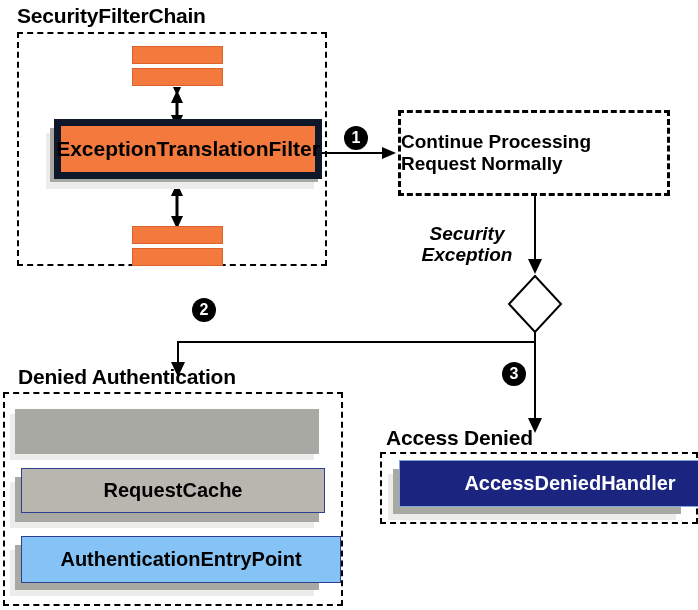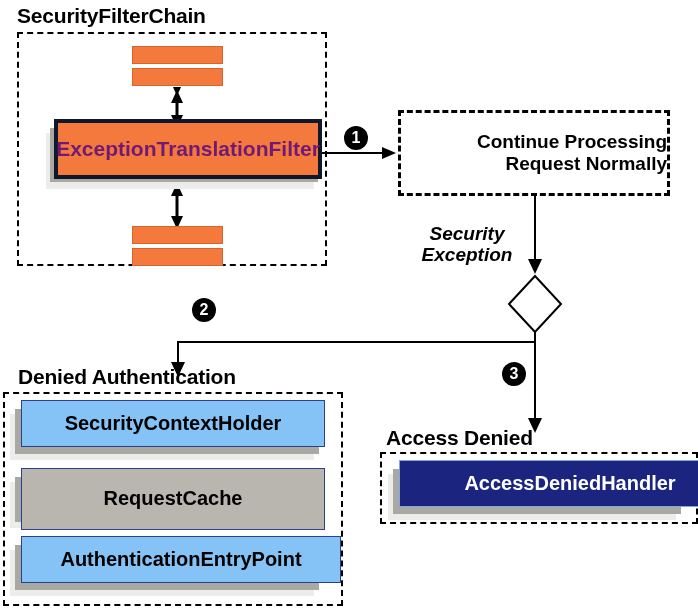--- a/index.html
+++ b/index.html
@@ -53,22 +53,22 @@
     box-sizing: border-box;
     display: flex;
     align-items: center;
     justify-content: center;
     text-align: center;
     font-weight: bold;
     line-height: 1.08;
   }
   .face.orange {
     background: #f4793c;
-    border: 4px solid #0f172a;
-    color: #701a75;
+    border: 7px solid #0f172a;
+    color: #000000;
     font-size: 21px;
   }
   .face.bluelight {
     background: #85c2f5;
     border: 1px solid #2d3f8f;
     color: #000000;
     font-size: 20px;
   }
   .face.graytan {
     background: #b8b6ae;
@@ -92,21 +92,21 @@
   }
 
   
   .dashed-node {
     position: absolute;
     border: 3px dashed #000000;
     box-sizing: border-box;
     display: flex;
     align-items: center;
     justify-content: center;
-    text-align: right;
+    text-align: left;
     font-weight: bold;
     font-size: 19px;
     color: #000000;
     line-height: 1.15;
     background: #ffffff;
   }
 
   
   .flow-label {
     position: absolute;
@@ -200,27 +200,26 @@
   <div class="step-badge" style="left:192px; top:298px;">2</div>
 
   <div class="step-badge" style="left:502px; top:362px;">3</div>
 
   <div class="group-title" style="left:18px; top:365px;">Denied Authentication</div>
   <div class="group-box" style="left:3px; top:392px; width:340px; height:214px;"></div>
 
   <div class="stack" style="left:10px; top:400px; width:320px; height:62px;">
     <div class="sh-light" style="left:0px; top:14px; width:304px; height:46px;"></div>
     <div class="sh-dark" style="left:5px; top:9px; width:304px; height:45px;"></div>
-    <div class="face bluelight" style="left:11px; top:0px; width:304px; height:47px;">SecurityContextHolder</div>
   </div>
 
   <div class="stack" style="left:10px; top:468px; width:320px; height:62px;">
     <div class="sh-light" style="left:0px; top:14px; width:304px; height:46px;"></div>
     <div class="sh-dark" style="left:5px; top:9px; width:304px; height:45px;"></div>
-    <div class="face graytan" style="left:11px; top:0px; width:304px; height:62px;">RequestCache</div>
+    <div class="face graytan" style="left:11px; top:0px; width:304px; height:45px;">RequestCache</div>
   </div>
 
   <div class="stack" style="left:10px; top:536px; width:320px; height:62px;">
     <div class="sh-light" style="left:0px; top:14px; width:304px; height:46px;"></div>
     <div class="sh-dark" style="left:5px; top:9px; width:304px; height:45px;"></div>
     <div class="face bluelight" style="left:11px; top:0px; width:320px; height:47px;">AuthenticationEntryPoint</div>
   </div>
 
   <div class="group-title" style="left:386px; top:426px;">Access Denied</div>
   <div class="group-box" style="left:380px; top:452px; width:318px; height:72px;"></div>

